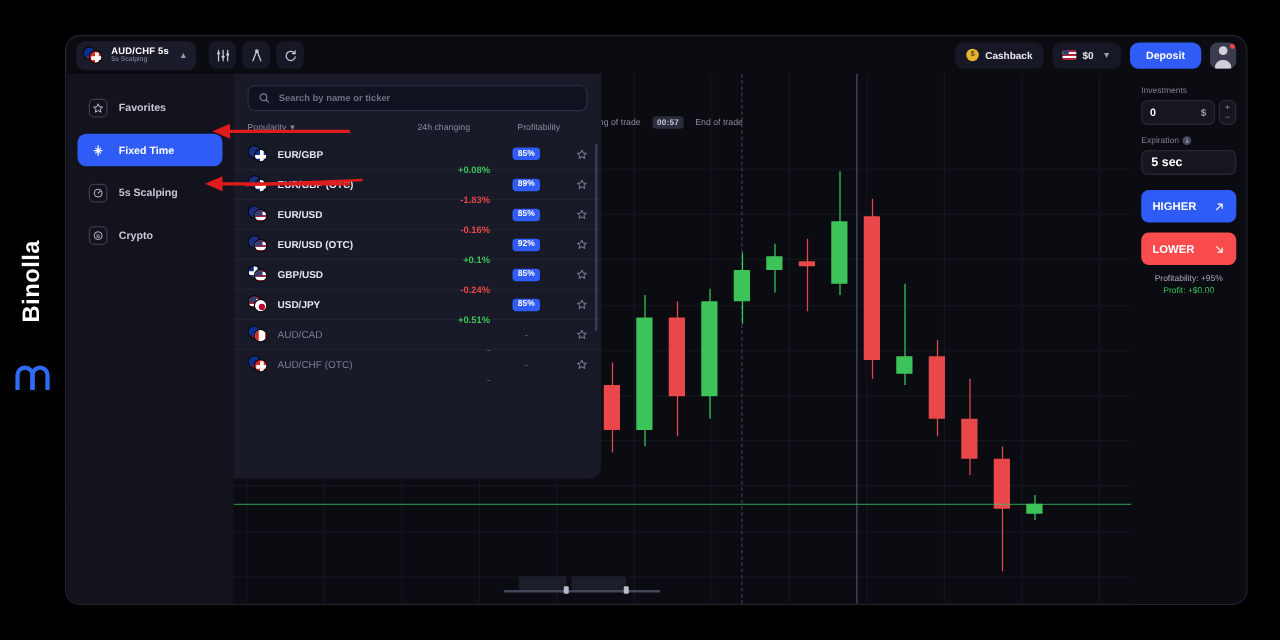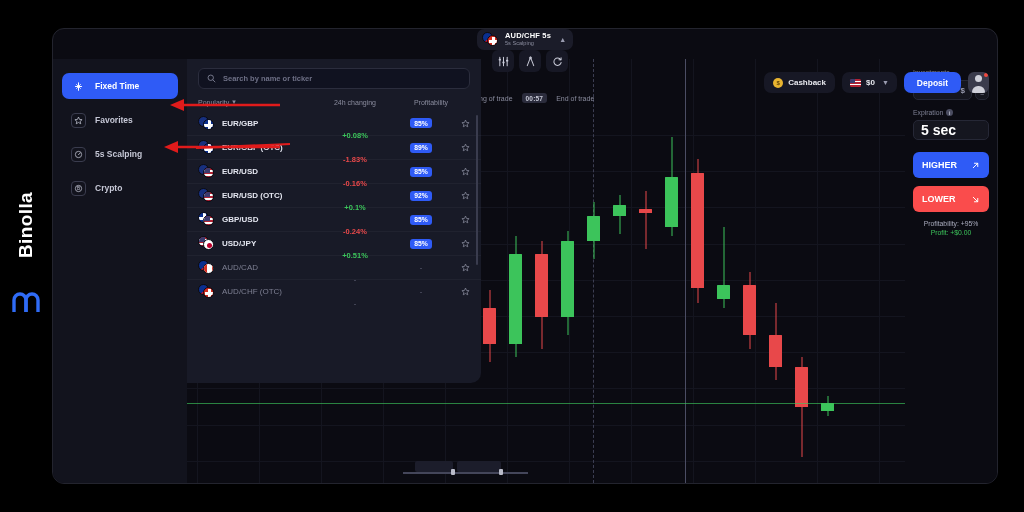--- a/index.html
+++ b/index.html
@@ -22,21 +22,21 @@
   }
   .brand-mark { margin-top:52px; }
   
   .app {
     position:absolute; left:52px; top:28px; width:946px; height:456px;
     background:#0b0b12; border:1px solid #23242e; border-radius:12px; overflow:hidden;
   }
   
   .topbar {
     position:absolute; left:0; top:0; width:100%; height:30px;
-    display:flex; align-items:center; padding:0 8px; z-index:8;flex-direction:column;
+    display:flex; align-items:center; padding:0 8px; z-index:8;
   }
   .asset-chip {
     display:flex; align-items:center; gap:6px;
     background:#1b1c29; border-radius:7px; padding:3px 7px 3px 5px; height:23px;
     cursor:pointer;
   }
   .flagpair { position:relative; width:17px; height:15px; flex:none; }
   .flagpair .f1, .flagpair .f2 {
     position:absolute; width:11px; height:11px; border-radius:50%;
     border:1px solid #0b0b12; overflow:hidden;
@@ -165,21 +165,21 @@
   .ch-chg { width:74px; text-align:center; }
   .ch-prof { width:78px; text-align:center; }
   .rows { height:258px; overflow:hidden; position:relative; }
   .arow {
     display:flex; align-items:center; height:24px; padding:0 11px;
     border-top:1px solid #20222f; cursor:pointer;
   }
   .arow:first-child { border-top:none; }
   .a-name { flex:1; display:flex; align-items:center; gap:7px; font-size:8px; font-weight:700; color:#e4e6f0; }
   .a-name.dim { color:#7d7f92; font-weight:400; }
-  .a-chg { width:74px; text-align:center; font-size:7.5px; font-weight:700;margin-top:24px; }
+  .a-chg { width:74px; text-align:right; font-size:7.5px; font-weight:700;margin-top:24px; }
   .a-chg.up { color:#3cc45b; }
   .a-chg.dn { color:#e8484a; }
   .a-chg.nul { color:#6e7086; font-weight:400; }
   .a-prof { width:58px; display:flex; justify-content:center; }
   .badge { background:#2f5bf6; color:#fff; font-size:6.8px; font-weight:700; border-radius:3px; padding:1.5px 4px; }
   .prof-nul { color:#6e7086; font-size:7.5px; }
   .a-star { width:20px; display:flex; justify-content:flex-end; cursor:pointer; }
   .panel-scroll { position:absolute; right:3px; top:4px; width:2px; height:150px; background:#3a3c4e; border-radius:1px; }
   
   .trade-panel {
@@ -199,21 +199,21 @@
   .cur-sym { font-size:8px; color:#9a9cb0; font-weight:700; }
   .stepper {
     width:14px; height:20px; background:#15161f; border:1px solid #262836; border-radius:5px;
     display:flex; flex-direction:column; align-items:center; justify-content:center; gap:1px;
   }
   .stepper span { font-size:7px; color:#8a8c9e; line-height:1; cursor:pointer; }
   .exp-box {
     height:20px; background:#15161f; border:1px solid #262836; border-radius:5px;
     display:flex; align-items:center; padding:0 7px; margin-bottom:12px;
   }
-  .exp-box span { font-size:14px; font-weight:700; color:#fff; }
+  .exp-box span { font-size:10px; font-weight:700; color:#fff; }
   .info-dot {
     width:7px; height:7px; border-radius:50%; background:#4a4c60; color:#c9cbd8;
     font-size:5px; display:flex; align-items:center; justify-content:center; font-weight:700;
   }
   .dir-btn {
     width:100%; height:26px; border:none; border-radius:6px; cursor:pointer;
     display:flex; align-items:center; justify-content:space-between; padding:0 9px;
     font-size:9px; font-weight:700; color:#fff; margin-bottom:8px;
     font-family:"Liberation Sans", sans-serif;
   }
@@ -415,36 +415,36 @@
       <div class="avatar">
         <span class="head"></span>
           <span class="body"></span>
         <span class="dot"></span>
       </div>
     </div>
   </div>
 
   <div class="leftnav">
     <div id="nav-list">
+        <div class="nav-item">
+          <span class="nav-ico">
+            <svg width="9" height="9" viewBox="0 0 12 12">
+              <polygon points="6,1.4 7.4,4.6 10.8,4.9 8.2,7.1 9,10.4 6,8.6 3,10.4 3.8,7.1 1.2,4.9 4.6,4.6" fill="none" stroke="#c6c8d6" stroke-width="1"></polygon>
+            </svg>
+          </span>
+          <span class="nav-label">Favorites</span>
+        </div>
         <div class="nav-item active">
           <span class="nav-ico">
             <svg width="9" height="9" viewBox="0 0 12 12">
               <path d="M6 1 L6 5 M6 7 L6 11 M2 6 L10 6" stroke="#fff" stroke-width="1.4" stroke-linecap="round"></path>
               <path d="M3.3 3.3 L8.7 8.7 M8.7 3.3 L3.3 8.7" stroke="#fff" stroke-width="1.1" stroke-linecap="round"></path>
             </svg>
           </span>
           <span class="nav-label">Fixed Time</span>
-        </div>
-        <div class="nav-item">
-          <span class="nav-ico">
-            <svg width="9" height="9" viewBox="0 0 12 12">
-              <polygon points="6,1.4 7.4,4.6 10.8,4.9 8.2,7.1 9,10.4 6,8.6 3,10.4 3.8,7.1 1.2,4.9 4.6,4.6" fill="none" stroke="#c6c8d6" stroke-width="1"></polygon>
-            </svg>
-          </span>
-          <span class="nav-label">Favorites</span>
         </div>
         <div class="nav-item">
           <span class="nav-ico">
             <svg width="9" height="9" viewBox="0 0 12 12">
               <circle cx="6" cy="6" r="4.2" fill="none" stroke="#c6c8d6" stroke-width="1"></circle>
               <path d="M6 6 L8.2 4.2" stroke="#c6c8d6" stroke-width="1.1" stroke-linecap="round"></path>
             </svg>
           </span>
           <span class="nav-label">5s Scalping</span>
         </div>

